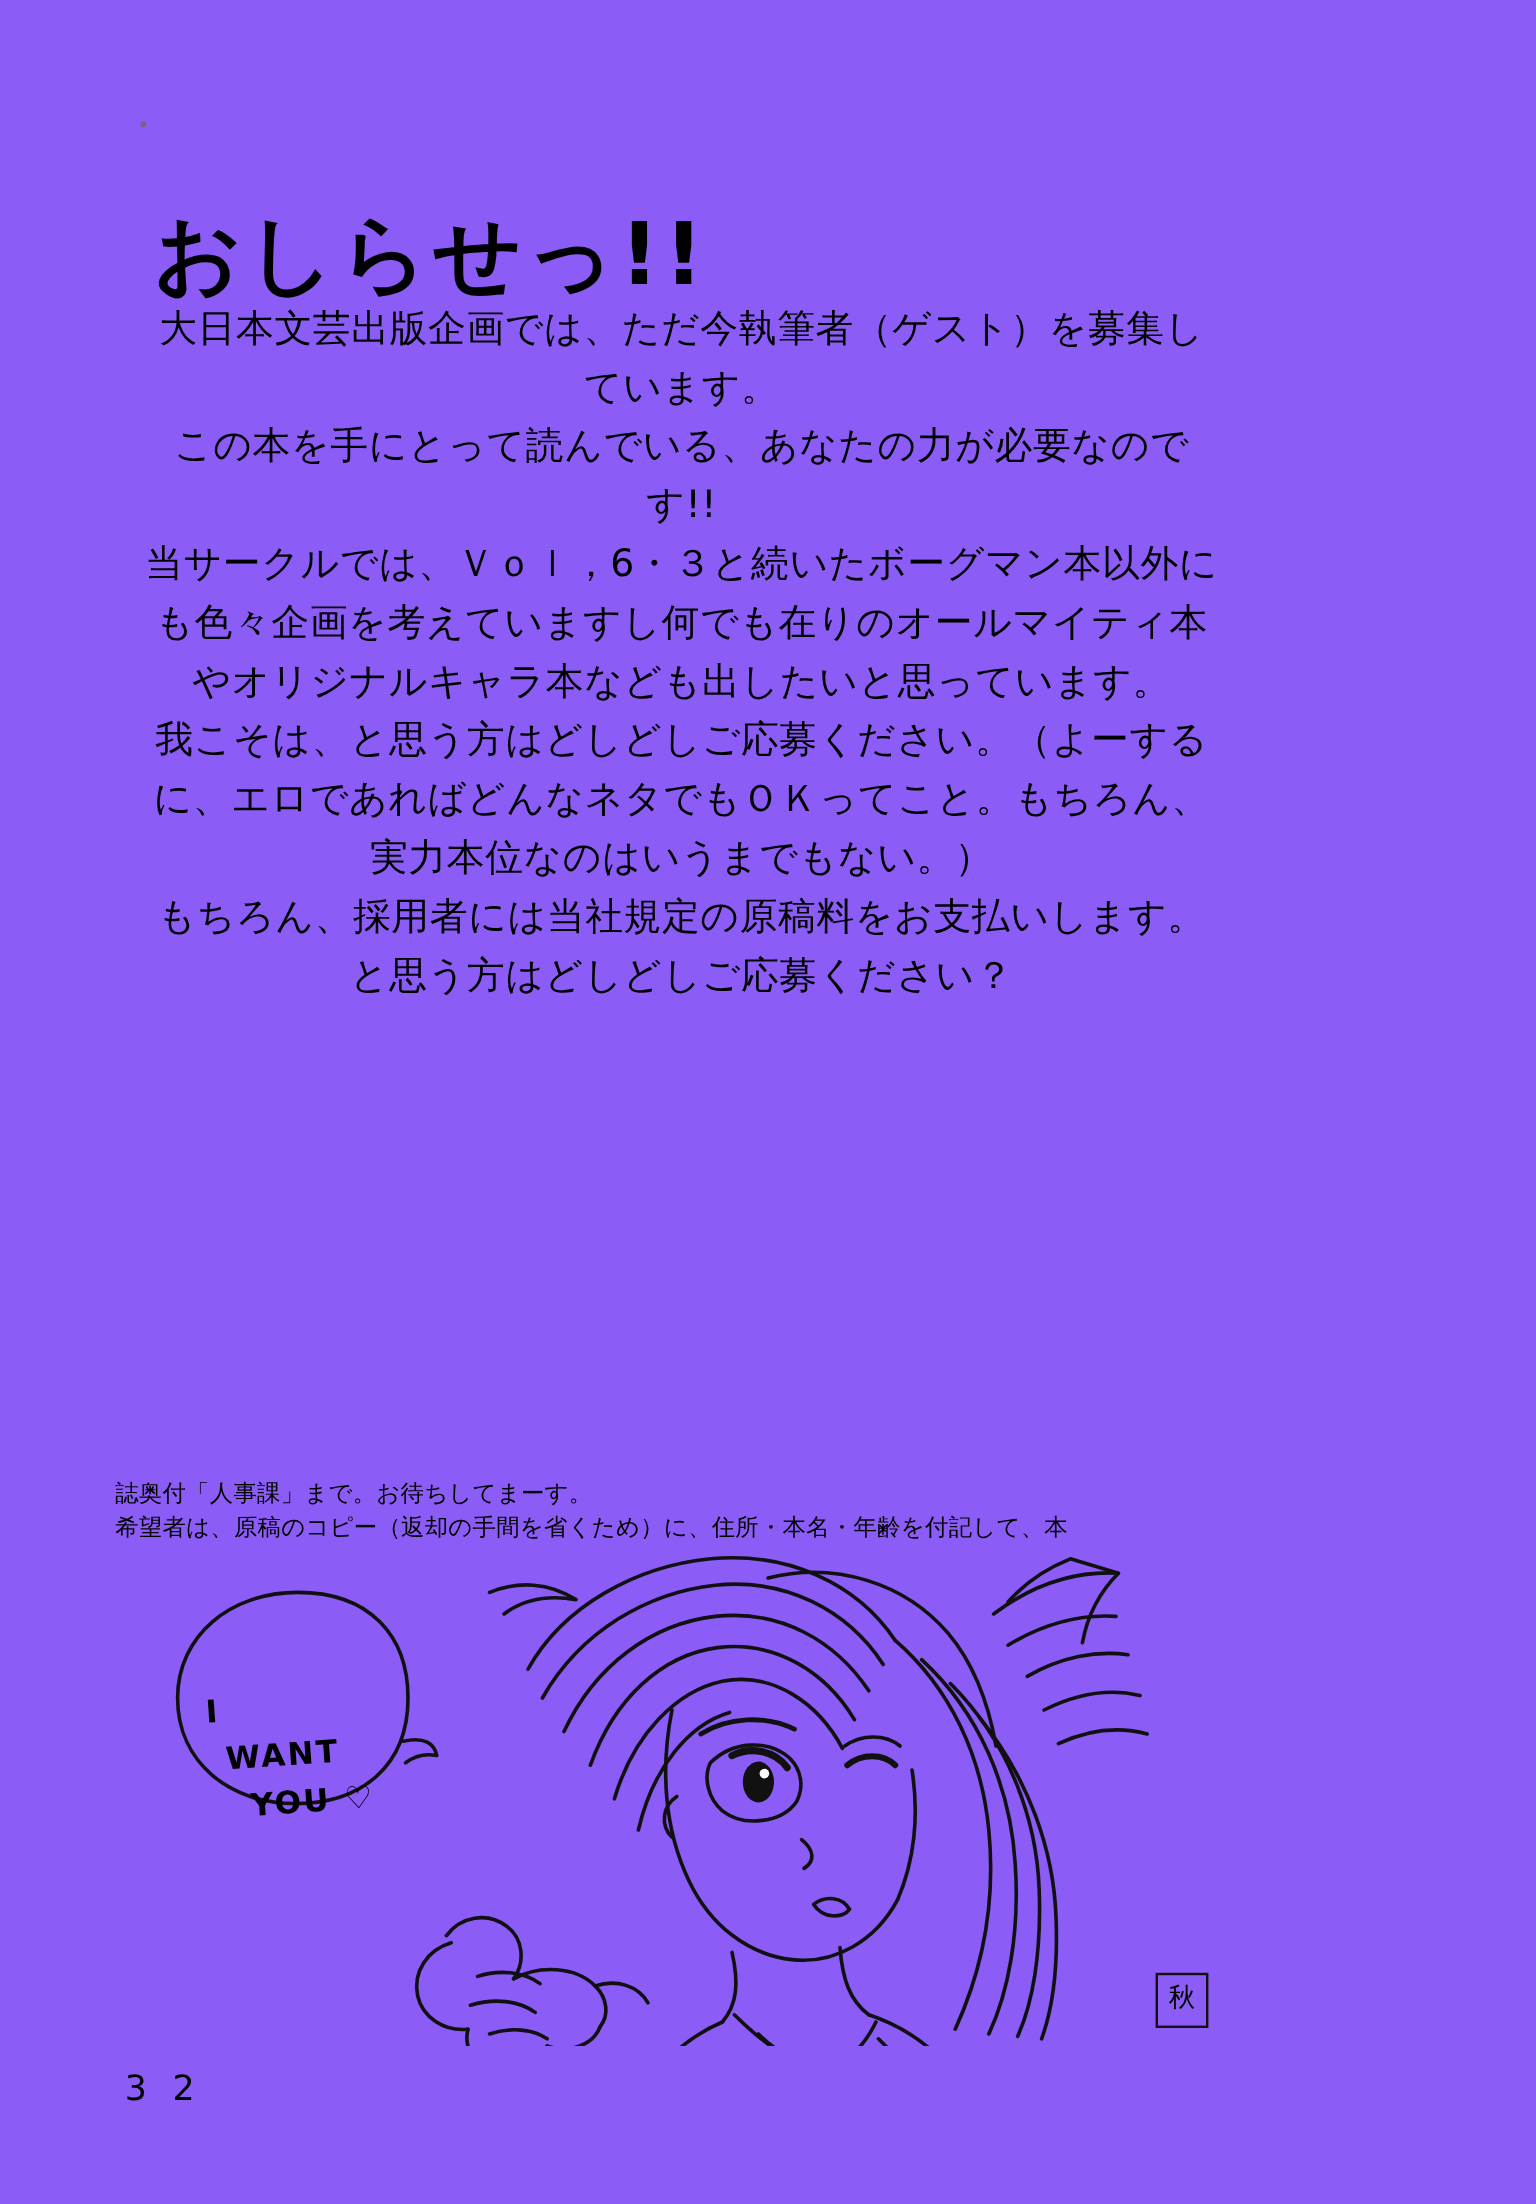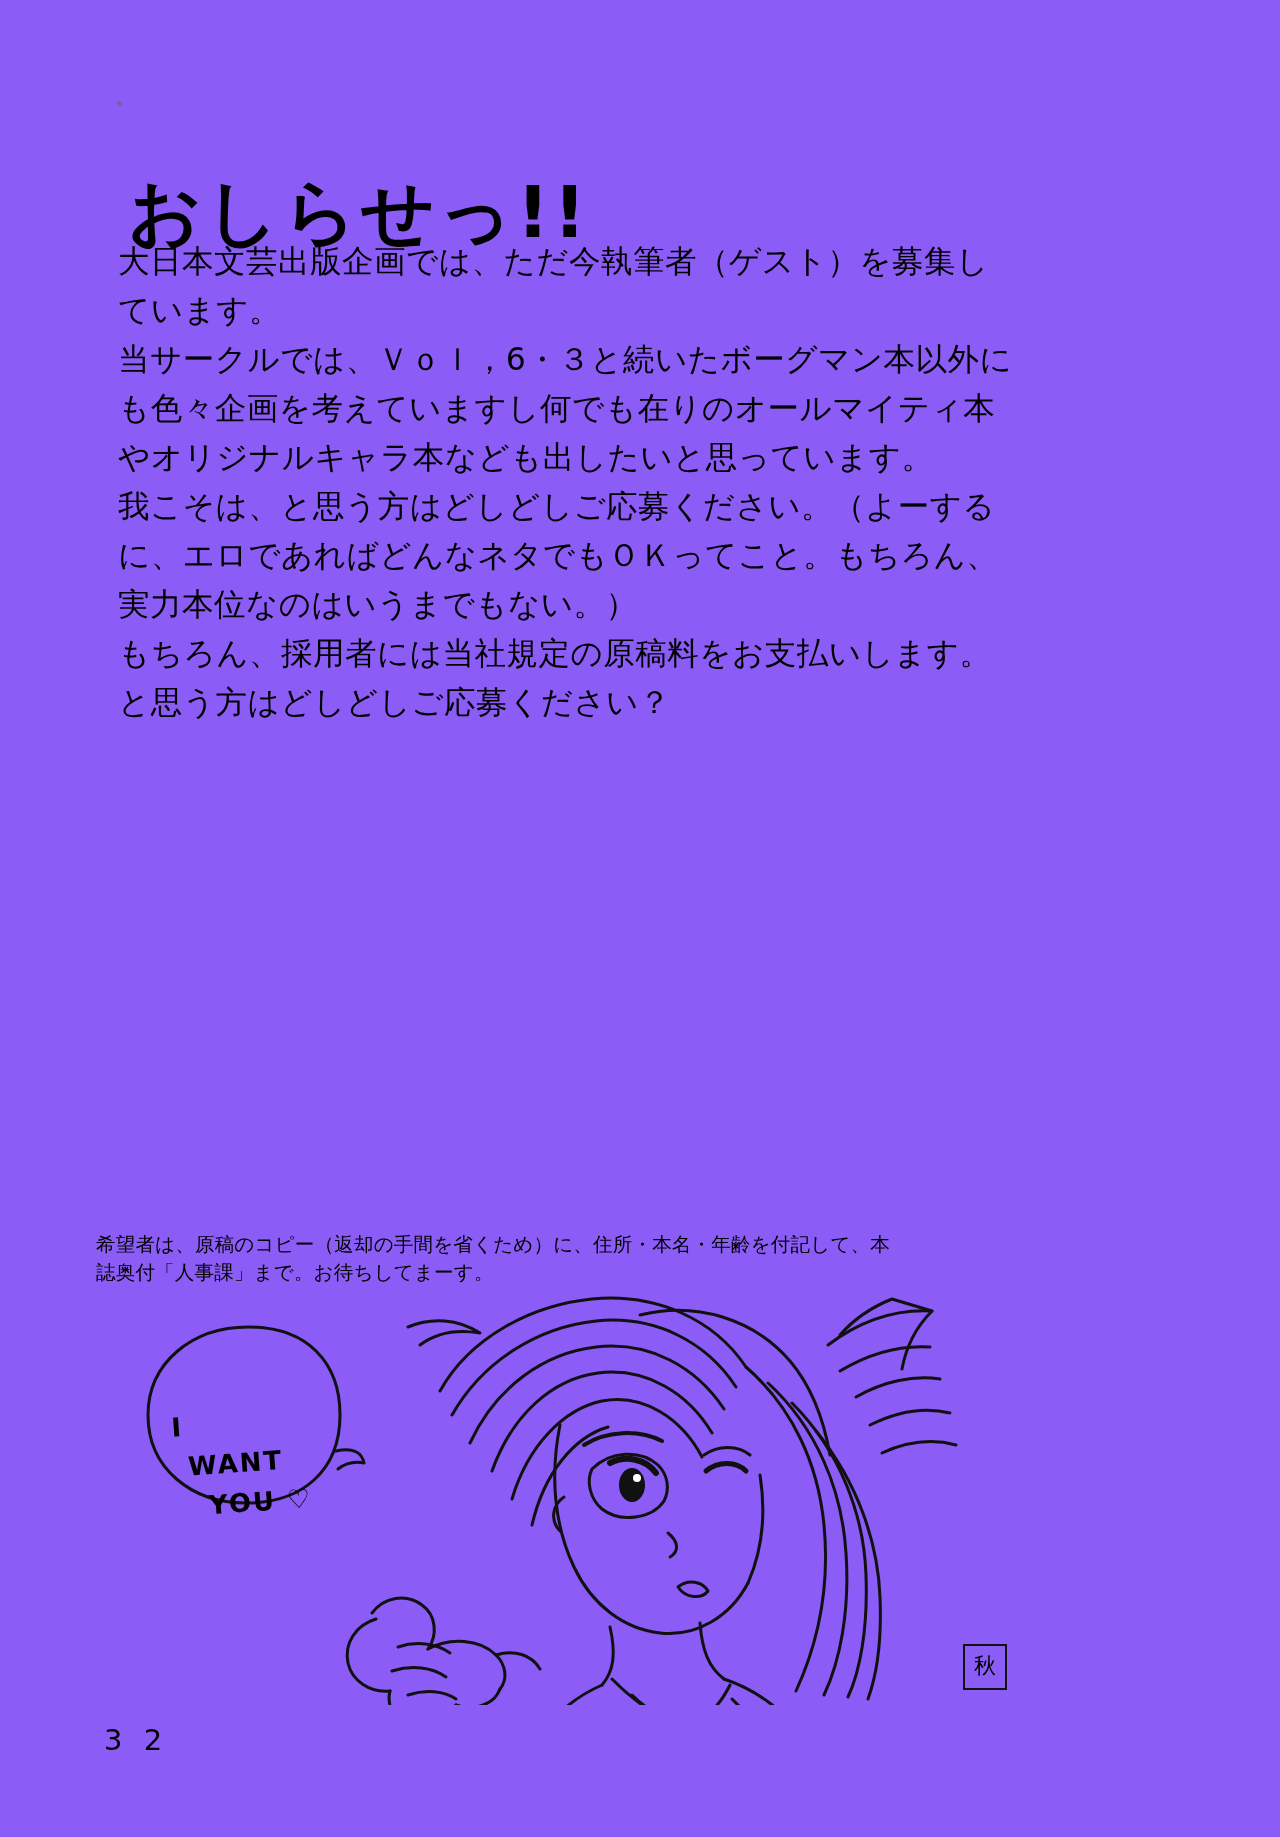--- a/index.html
+++ b/index.html
@@ -43,27 +43,27 @@
     font-size: 72px;
     font-weight: 700;
     letter-spacing: 4px;
     line-height: 1;
     white-space: nowrap;
   }
 
   .body-text {
     position: absolute;
     left: 118px;
-    top: 237px;
+    top: 250px;
     width: 900px;
     font-family: "DejaVu Sans", sans-serif;
     font-size: 31.5px;
     line-height: 49px;
     letter-spacing: 0.5px;
-    text-align: left;
+    text-align: center;
   }
   .body-text p {
     margin: 0;
   }
 
   .footnote {
     position: absolute;
     left: 96px;
     top: 1231px;
     width: 930px;
@@ -130,28 +130,29 @@
 <body>
 
 <div class="page">
 
   <div class="speck"></div>
 
   <h1 class="heading">おしらせっ!!</h1>
 
   <div class="body-text">
     <p>大日本文芸出版企画では、ただ今執筆者（ゲスト）を募集しています。</p>
+    <p>この本を手にとって読んでいる、あなたの力が必要なのです!!</p>
     <p>当サークルでは、Ｖｏｌ，6・３と続いたボーグマン本以外にも色々企画を考えていますし何でも在りのオールマイティ本やオリジナルキャラ本なども出したいと思っています。</p>
     <p>我こそは、と思う方はどしどしご応募ください。（よーするに、エロであればどんなネタでもＯＫってこと。もちろん、実力本位なのはいうまでもない。）</p>
     <p>もちろん、採用者には当社規定の原稿料をお支払いします。と思う方はどしどしご応募ください？</p>
   </div>
 
   <div class="footnote">
+    <p>誌奥付「人事課」まで。お待ちしてまーす。</p>
     <p>希望者は、原稿のコピー（返却の手間を省くため）に、住所・本名・年齢を付記して、本</p>
-    <p>誌奥付「人事課」まで。お待ちしてまーす。</p>
   </div>
 
   <div class="illustration">
     <svg viewBox="0 0 1010 430" xmlns="http://www.w3.org/2000/svg" fill="none" stroke="#111" stroke-width="3" stroke-linecap="round" stroke-linejoin="round">
 
       <g>
         <path d="M8 140 C8 88 52 52 108 52 C168 52 200 88 200 140 C200 196 162 228 106 228 C52 228 8 194 8 140 Z"></path>
         <path d="M196 176 C214 172 222 178 224 188 C214 186 206 188 198 194"></path>
       </g>
 

